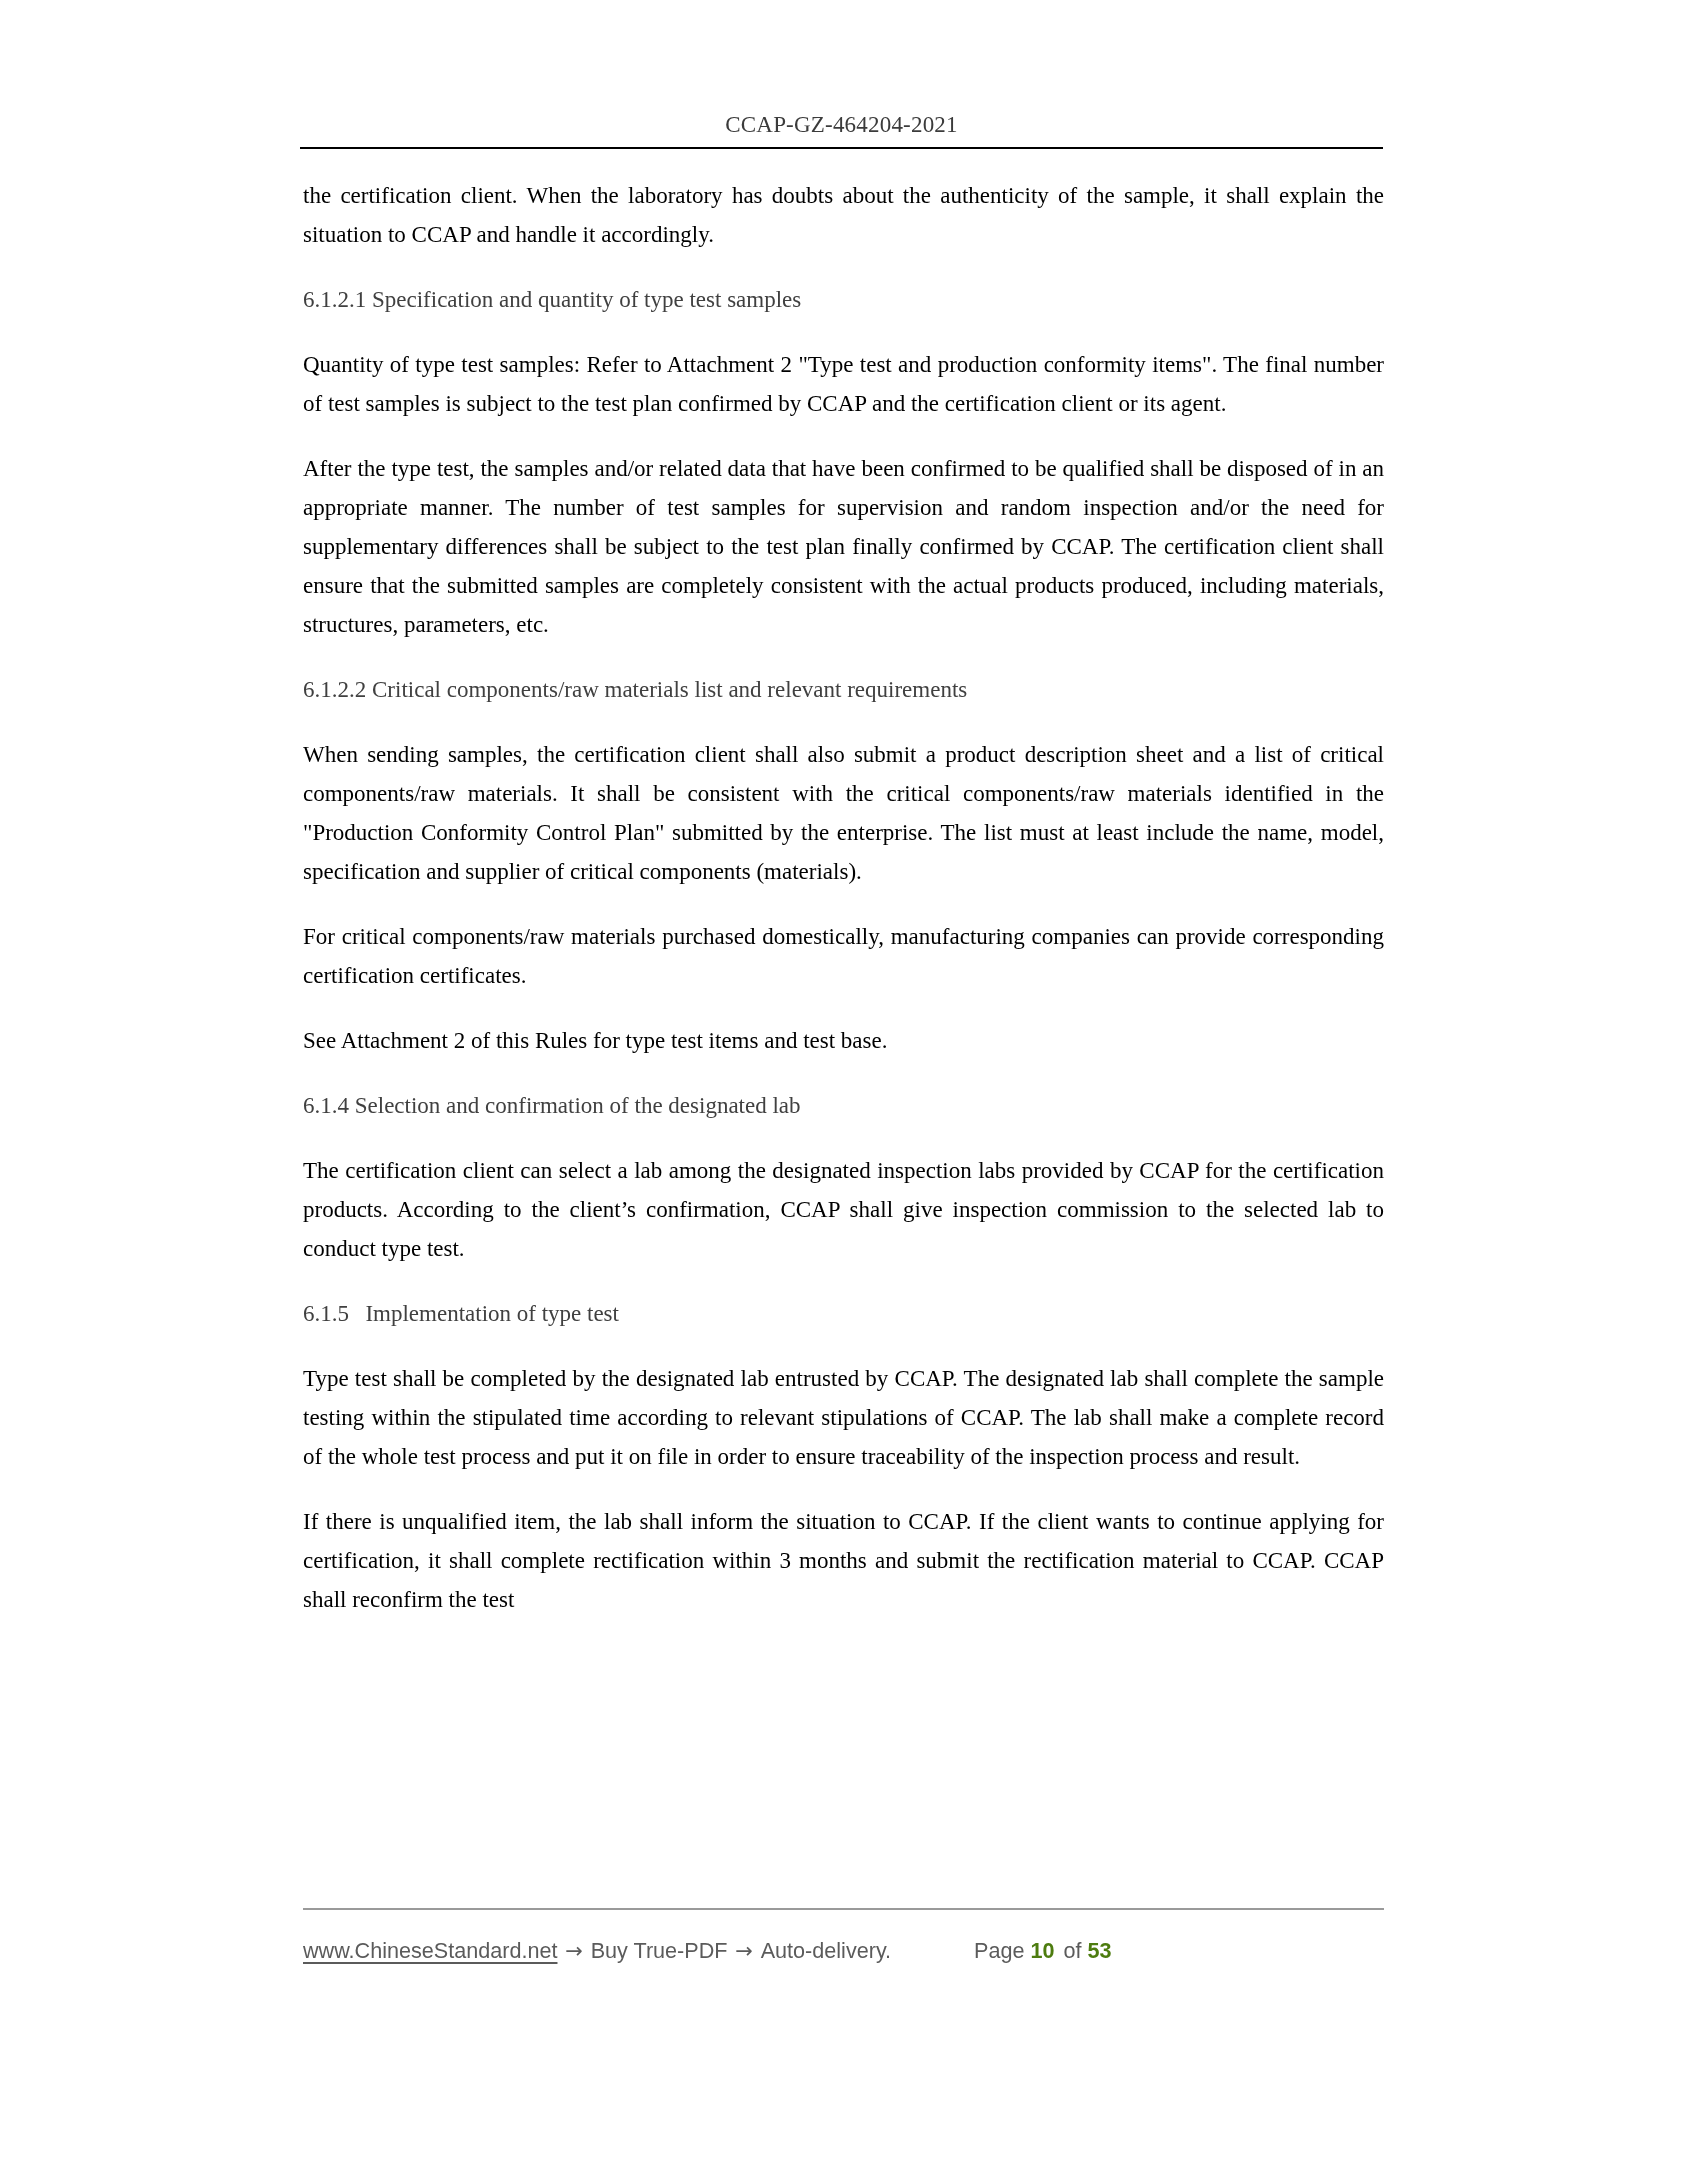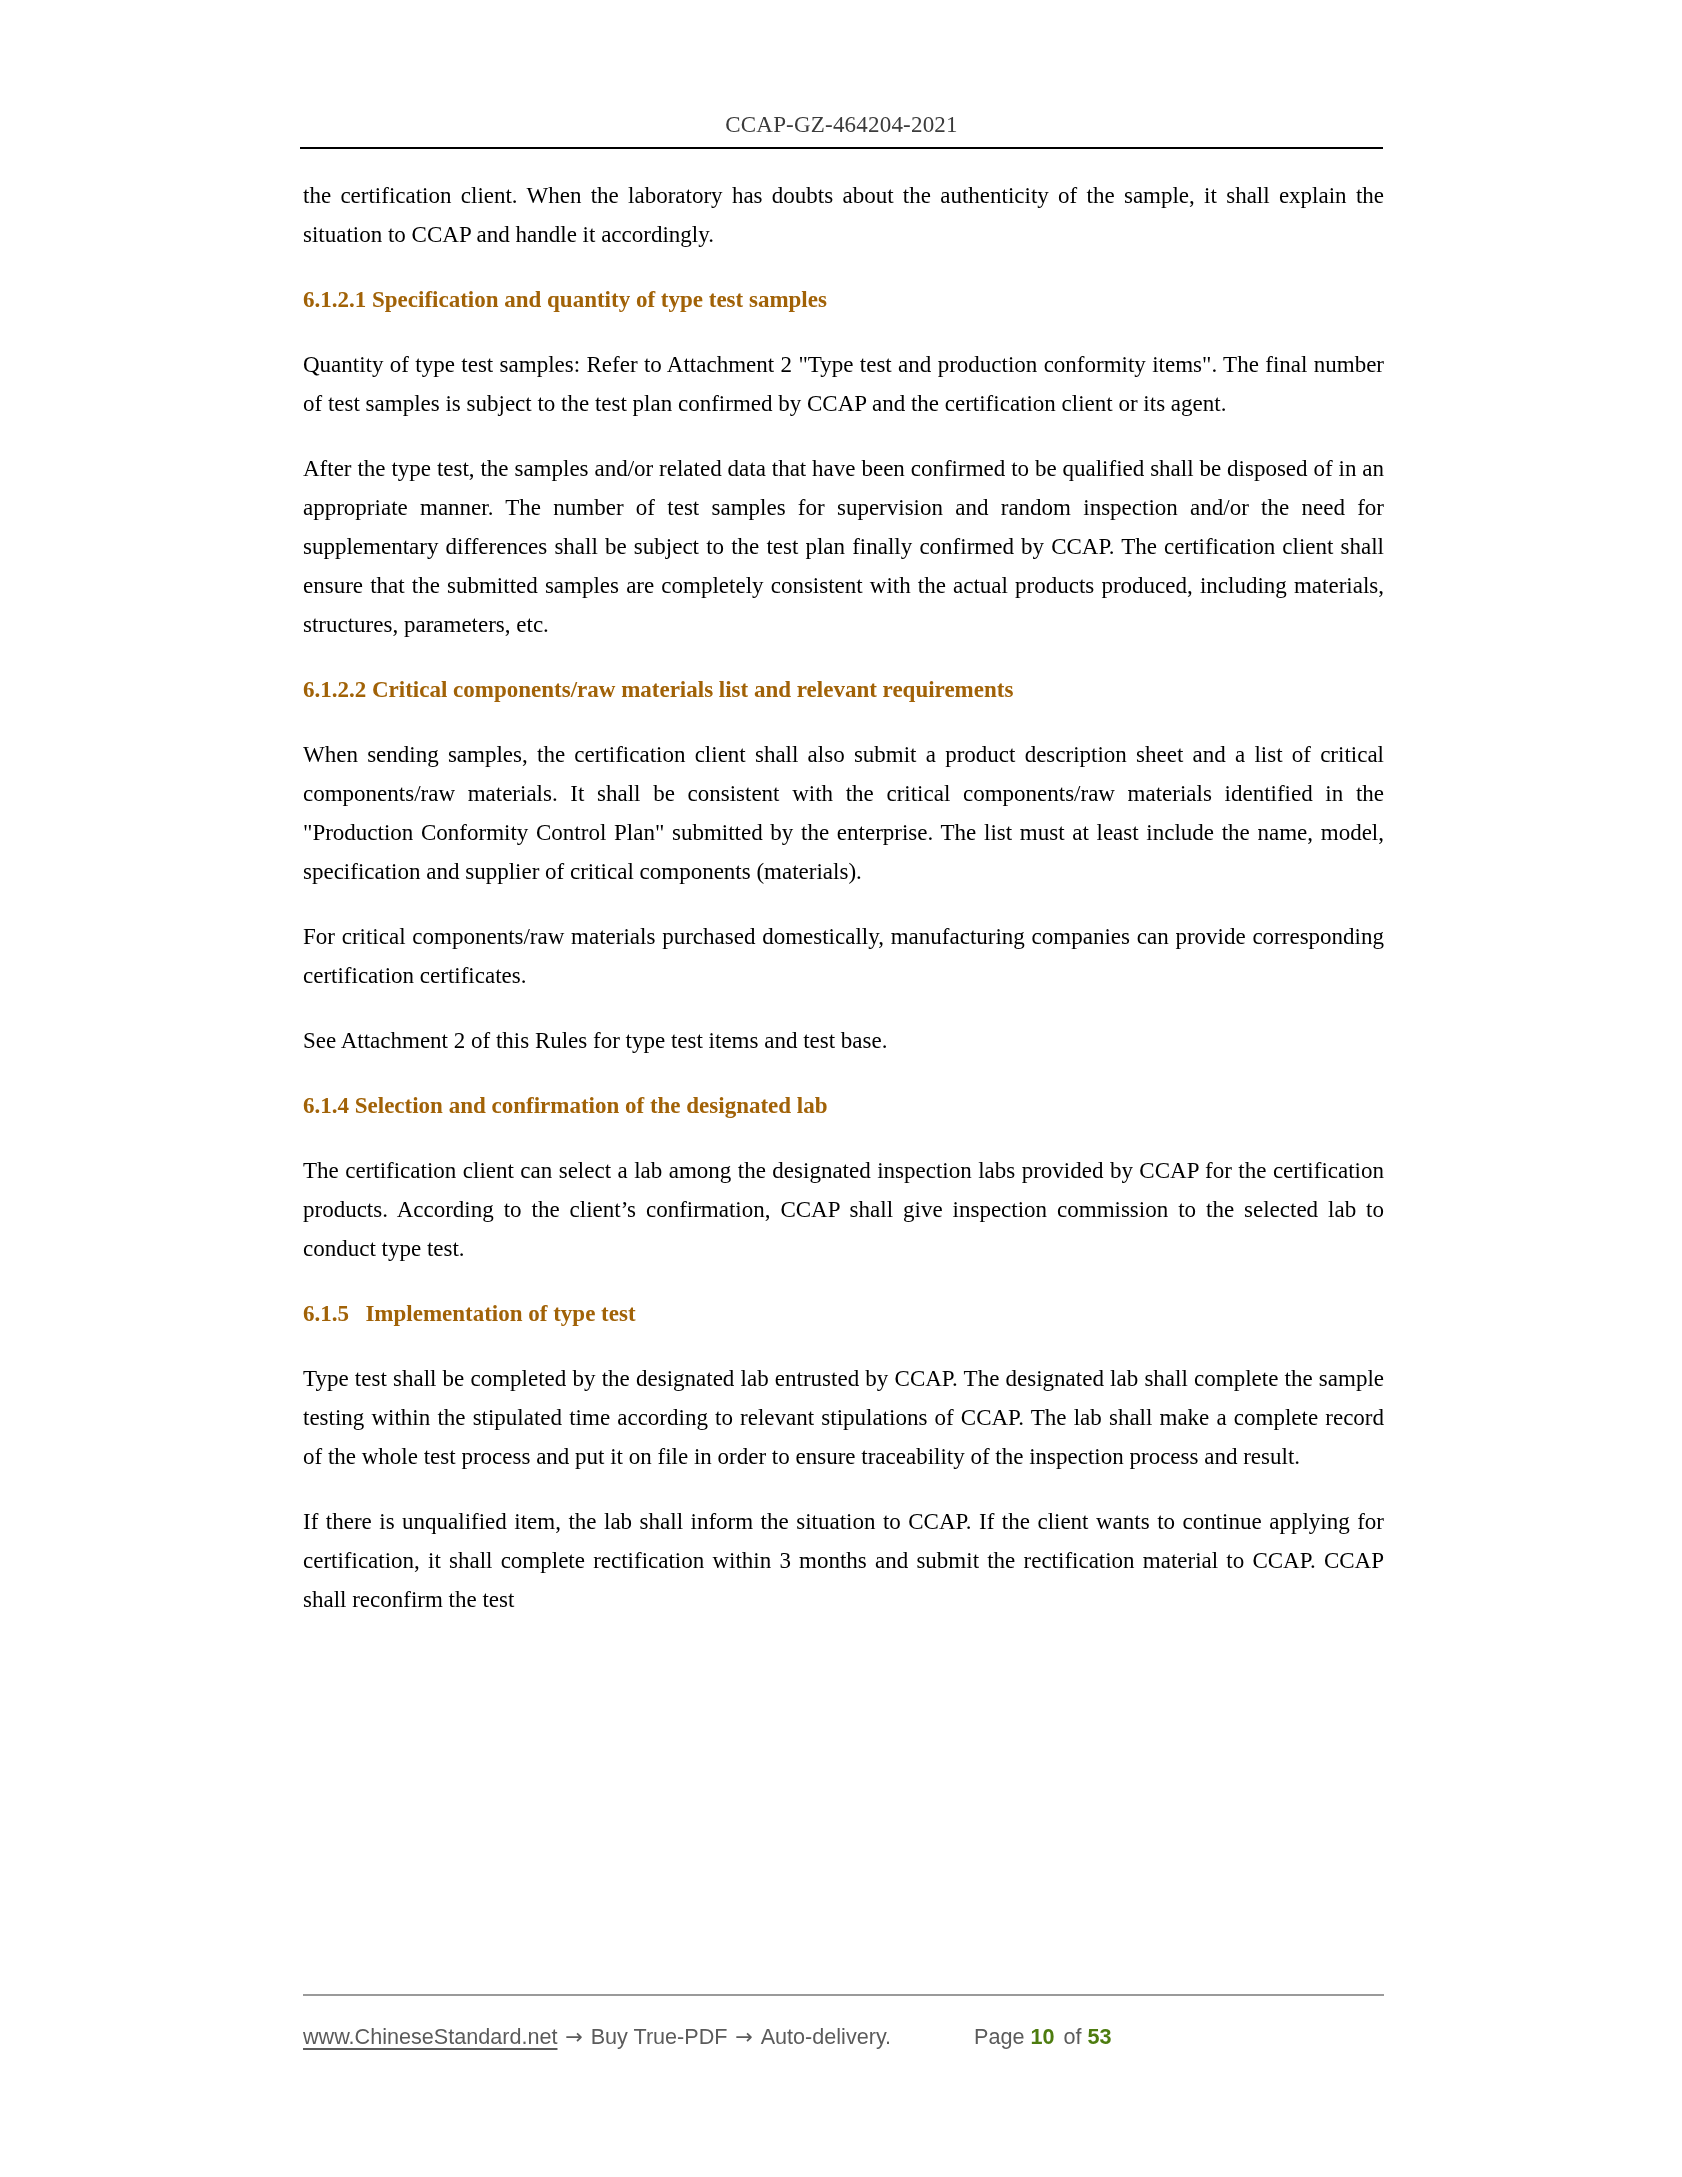--- a/index.html
+++ b/index.html
@@ -67,34 +67,34 @@
     hyphens: none;
   }
   p.para:last-child {
     margin-bottom: 14px;
   }
 
   h2.heading {
     margin: 0 0 26px 0;
     font-size: 23px;
     line-height: 39px;
-    font-weight: bold;
+    font-weight: normal;
     text-align: left;
-    color: #a16207;
+    color: #404040;
   }
   .heading-num-gap {
     display: inline-block;
     width: 16.4px;
   }
 
   
   .footer-block {
     position: absolute;
     left: 303px;
-    top: 1994px;
+    top: 1908px;
     width: 1081px;
   }
   .footer-rule {
     width: 100%;
     height: 1.7px;
     background: #9a9a9a;
   }
   .footer-row {
     margin-top: 28.5px;
     display: flex;

